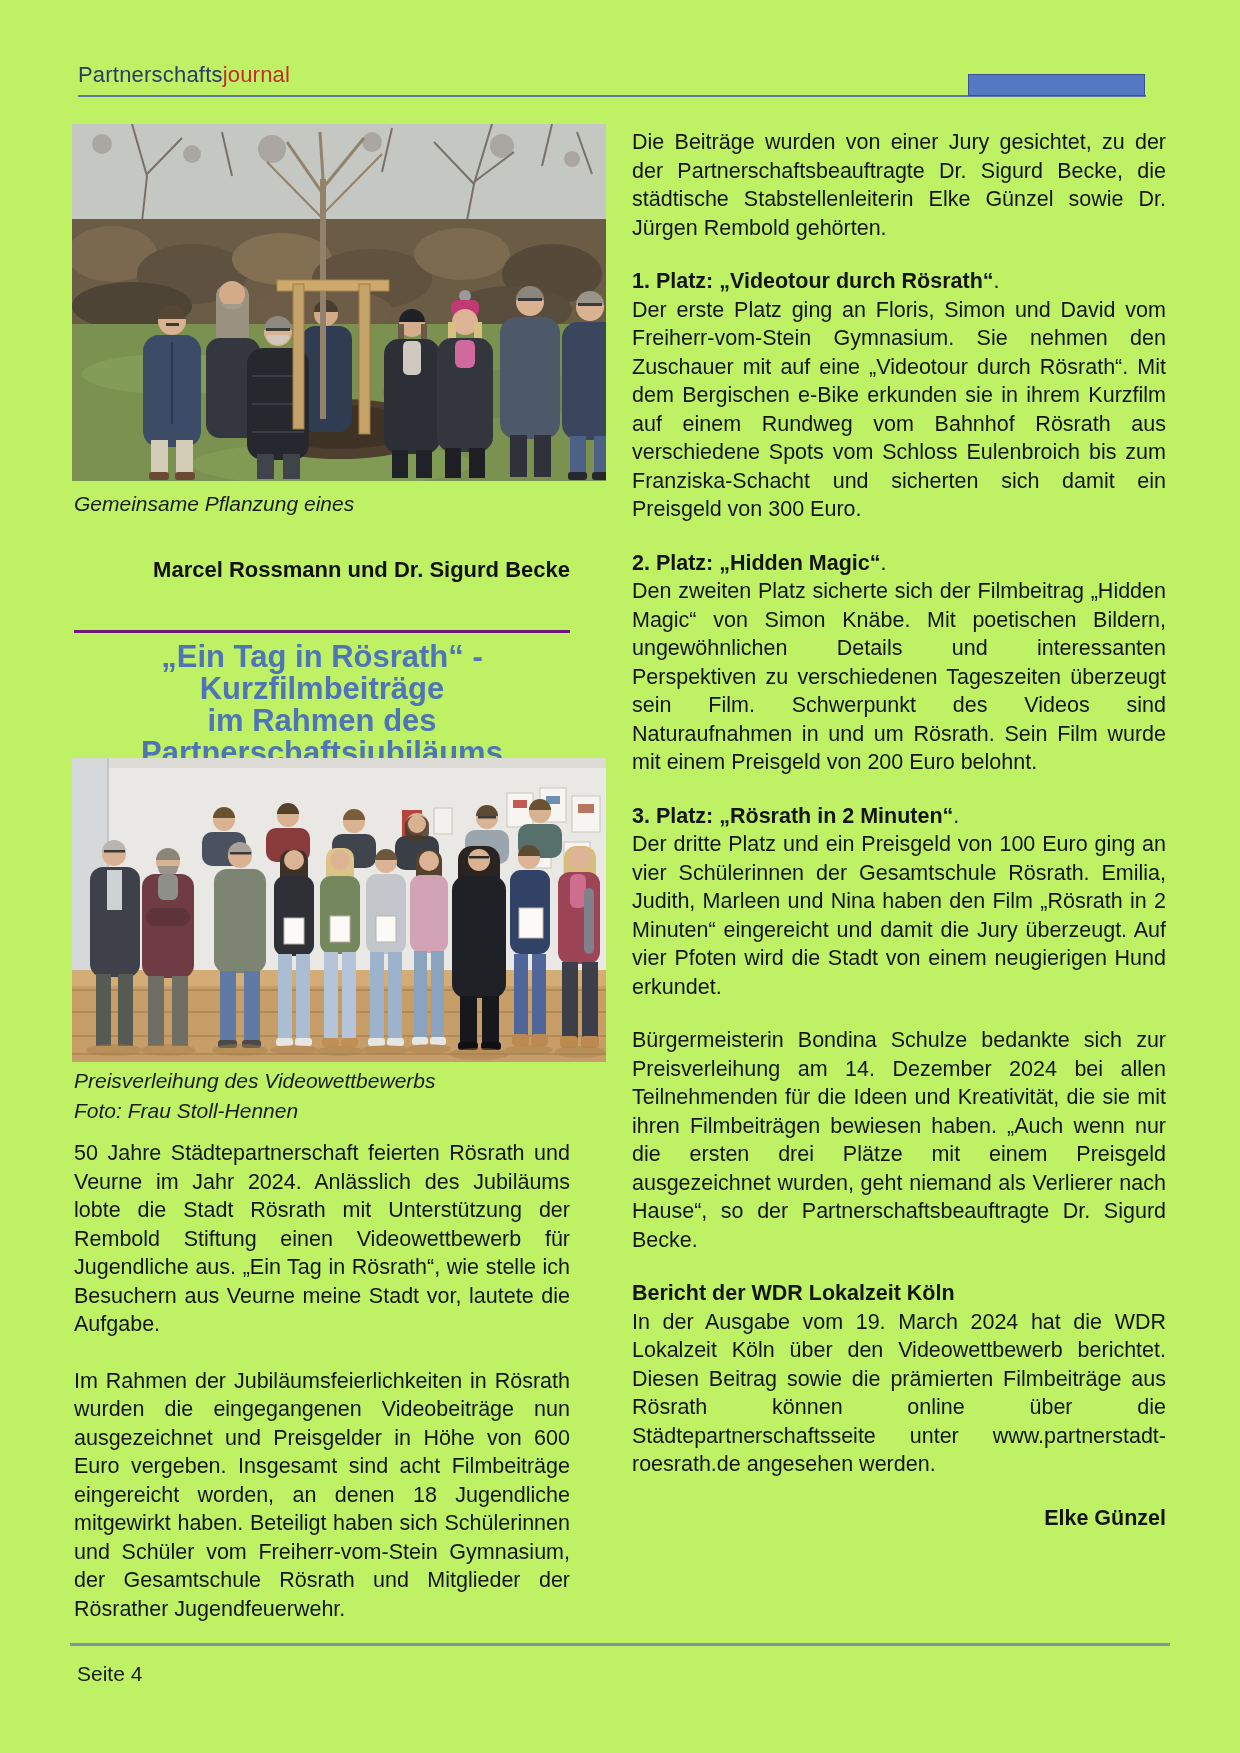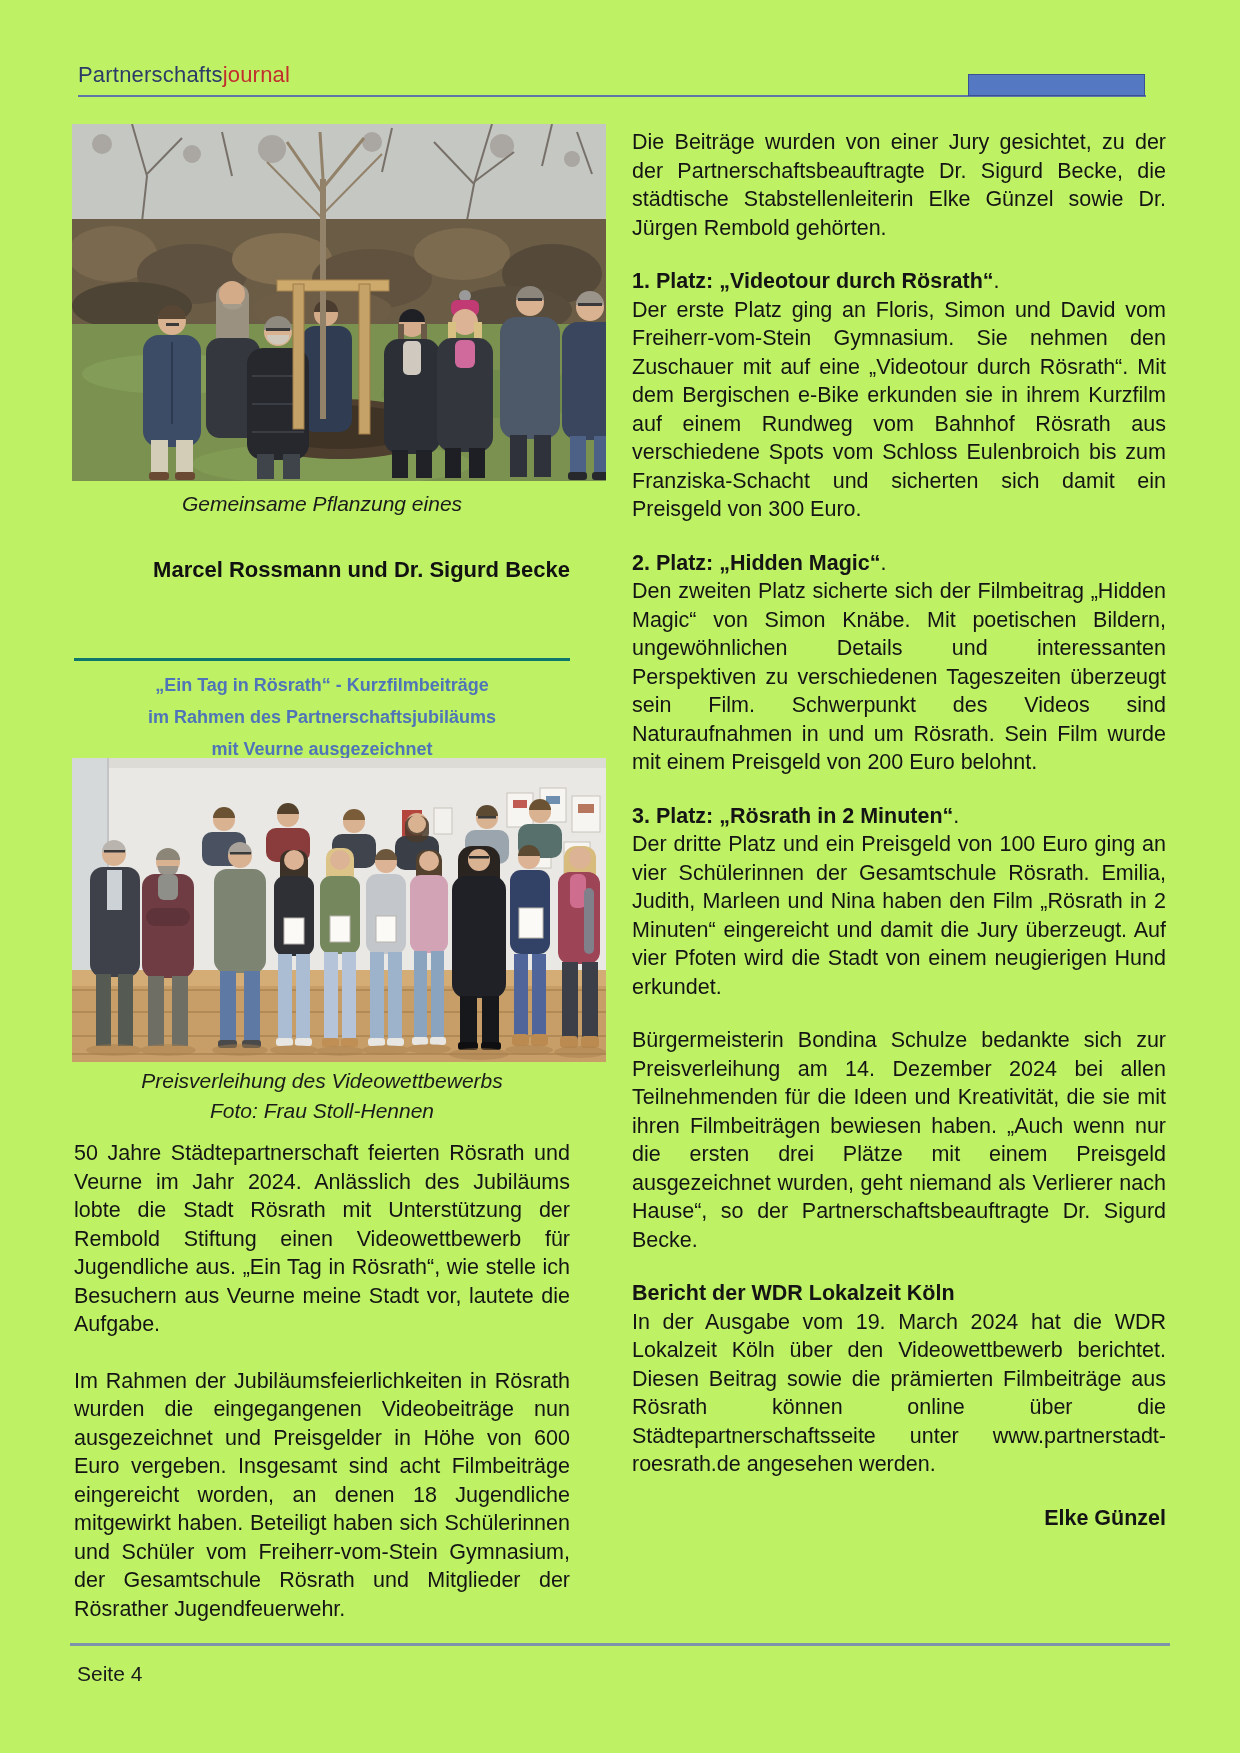--- a/index.html
+++ b/index.html
@@ -9,29 +9,29 @@
   .brand{position:absolute;left:78px;top:62px;font-size:22px;letter-spacing:.2px;color:#2c3a67;}
   .brand .accent{color:#c22e2e;}
   .header-rule{position:absolute;left:78px;top:95px;width:1068px;height:2px;background:#5c77a8;}
   .header-bar{position:absolute;left:968px;top:74px;width:177px;height:22px;background:#5578c2;border:1px solid #3a5295;box-sizing:border-box;}
   
   .photo{position:absolute;overflow:hidden;}
   .photo svg{display:block;}
   .photo1{left:72px;top:124px;width:534px;height:357px;}
   .photo2{left:72px;top:758px;width:534px;height:304px;}
   
-  .caption{position:absolute;left:74px;width:496px;text-align:center;font-style:italic;font-size:21px;line-height:30px;color:#1b1b1b;}
+  .caption{position:absolute;left:74px;width:496px;text-align:left;font-style:italic;font-size:21px;line-height:30px;color:#1b1b1b;}
   .caption1{top:489px;}
   .caption2{top:1066px;}
   .caption span{display:block;}
   .byline{position:absolute;left:74px;top:557px;width:496px;text-align:right;font-weight:bold;font-size:22px;color:#111;}
   
   .section-title{position:absolute;left:74px;top:630px;width:496px;box-sizing:border-box;
-    border-top:3px solid #0f766e;border-bottom:3px solid #5577b5;padding:8px 0 10px;
-    text-align:center;color:#4f74b8;font-weight:bold;font-size:18px;line-height:32px;margin-top:28px;}
+    border-top:3px solid #701a75;border-bottom:3px solid #5577b5;padding:8px 0 10px;
+    text-align:center;color:#4f74b8;font-weight:bold;font-size:31px;line-height:32px;}
   .section-title span{display:block;}
   
   .bodytext{font-size:21.5px;line-height:28.5px;text-align:justify;}
   .left-paras{position:absolute;left:74px;top:1139px;width:496px;}
   .left-paras p{margin:0 0 28px;}
   .col-right{position:absolute;left:632px;top:128px;width:534px;}
   .col-right p{margin:0 0 25px;}
   .lead{font-size:21.5px;line-height:28.5px;}
   .lead .b{font-weight:bold;}
   .entry{margin:0 0 25px;}

